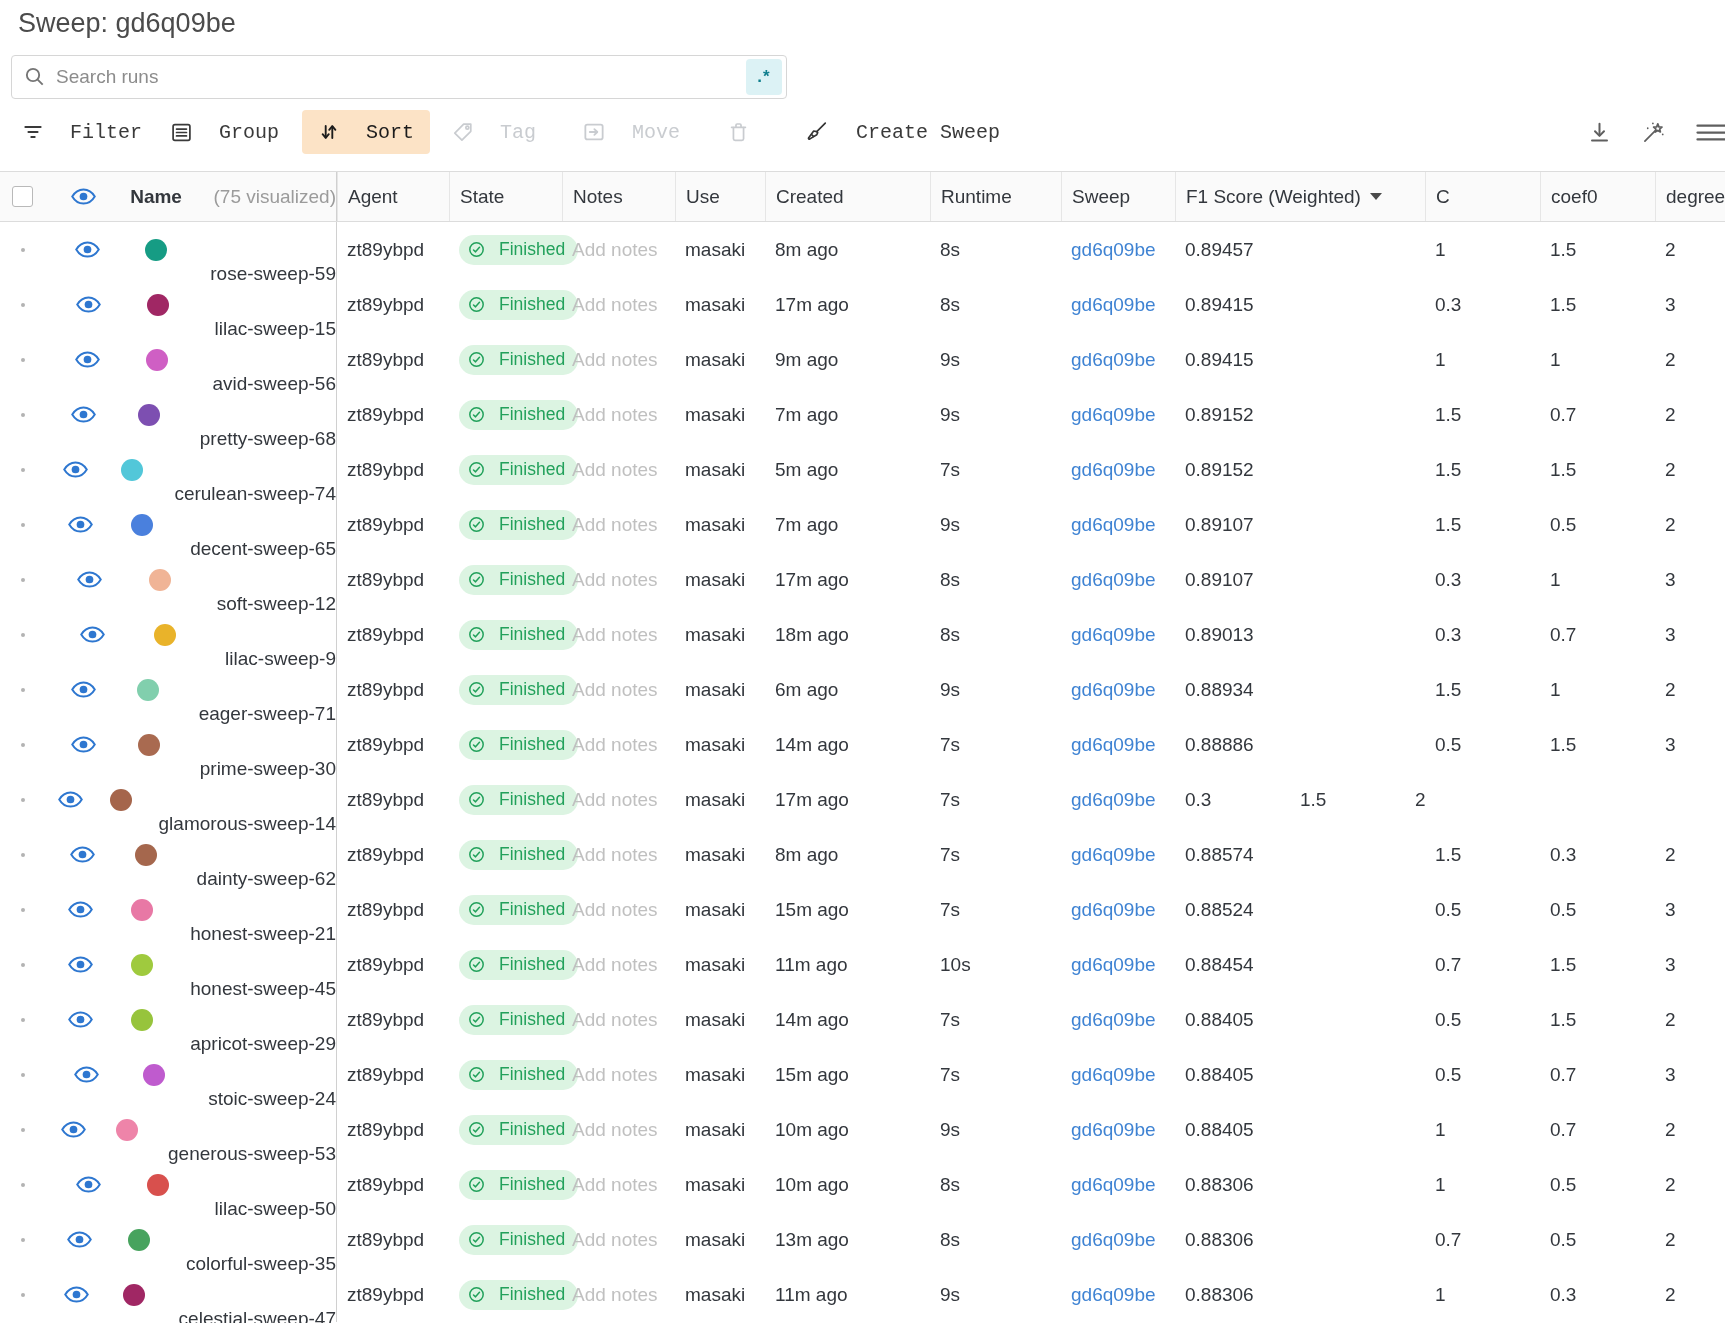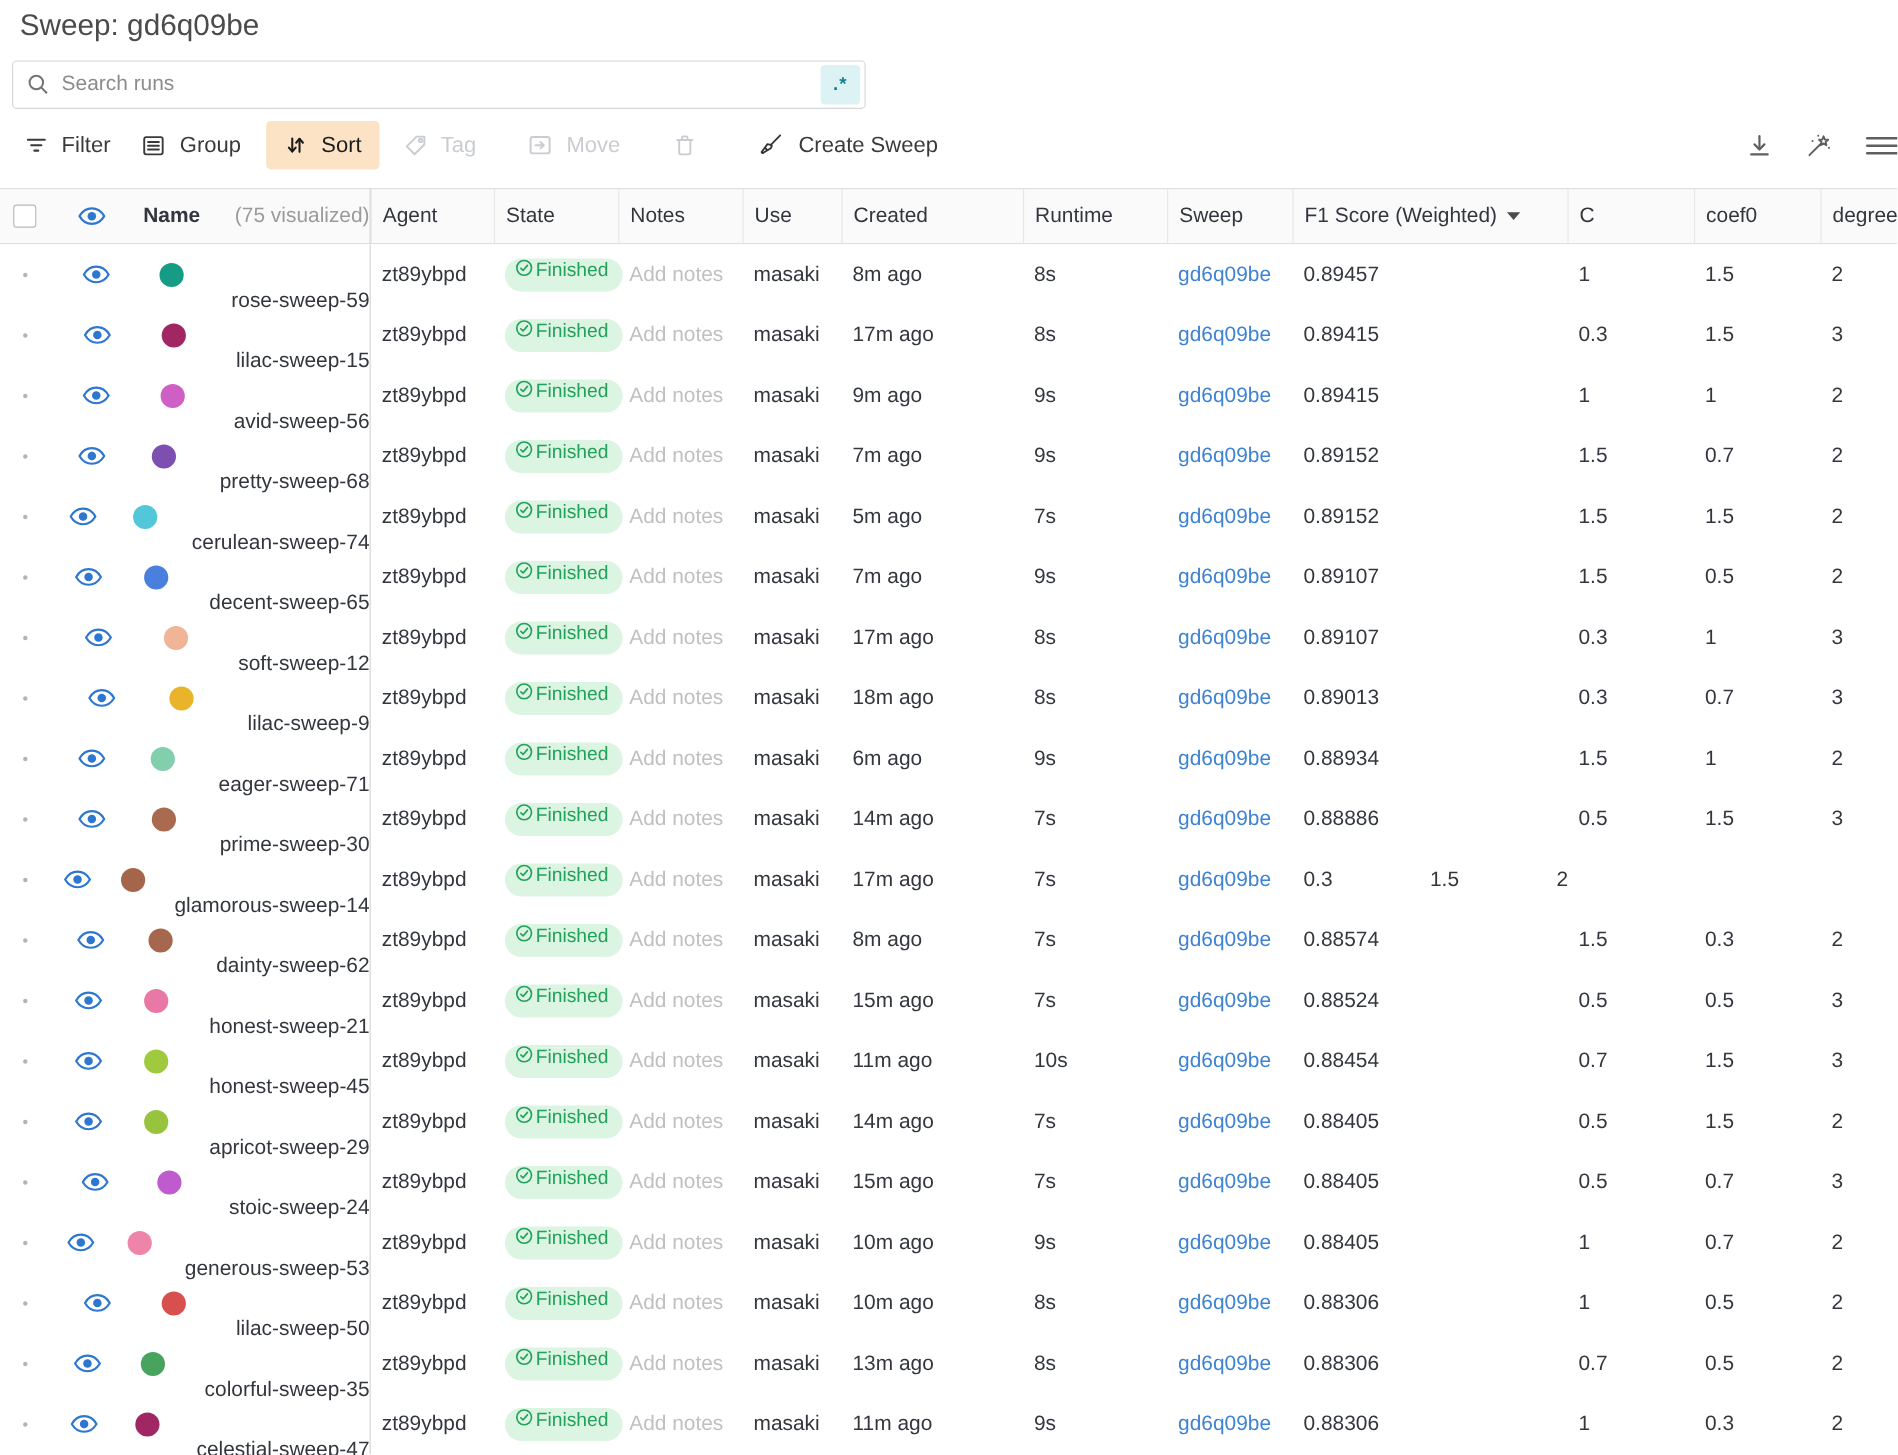--- a/index.html
+++ b/index.html
@@ -15,21 +15,21 @@
   .search-bar .mag { margin-left:12px; display:flex; }
   .search-bar input { flex:1; border:none; outline:none; font-size:19px; color:#444;
     padding-left:10px; font-family:inherit; background:transparent; }
   .search-bar input::placeholder { color:#8c8c8c; }
   .regex-badge { width:36px; height:36px; margin-right:4px; border-radius:4px; background:#dcf2f5;
     color:#107f8e; font-size:17px; font-weight:700; display:flex; align-items:center; justify-content:center;
     letter-spacing:1px; cursor:pointer; }
 
   
   .toolbar { position:absolute; left:0; top:110px; width:1725px; height:44px; display:flex; align-items:center; }
-  .tb-item { display:flex; align-items:center; gap:12px; font-size:20px; color:#3a3a3a; cursor:pointer; }
+  .tb-item { display:flex; align-items:center; gap:26px; font-size:20px; color:#3a3a3a; cursor:pointer;font-family:Liberation Mono, monospace; }
   .tb-item svg { display:block; }
   .tb-item.disabled { color:#c9ccd0; }
   .sort-btn { background:#fce3c6; border-radius:4px; height:44px; padding:0 16px; color:#1c1c1c; }
   .right-icons { margin-left:auto; display:flex; align-items:center; gap:28px; margin-right:-10px; }
   .right-icons .tb-icon-btn { display:flex; cursor:pointer; }
 
   
   .table { position:absolute; left:0; top:171px; width:1725px; bottom:0; }
   .thead { height:51px; background:#fafafa; border-top:1px solid #dcdcdc; border-bottom:1px solid #dcdcdc;
     display:flex; align-items:stretch; }
@@ -59,21 +59,21 @@
   .name-head-label { font-weight:700; color:#33373d; margin-left:10px; }
   .name-head-note { color:#9b9b9b; margin-left:7px; font-weight:400; }
   .checkbox { width:21px; height:21px; border:1.5px solid #b9b9b9; border-radius:3px; background:#fff;
     margin-left:12px; cursor:pointer; flex:none; }
   .eye { margin-left:13px; display:flex; cursor:pointer; flex:none; }
   .drag-dot { width:4px; height:4px; border-radius:50%; background:#b3b3b3; margin-left:21px; flex:none; cursor:grab; }
   .row .eye { margin-left:17px; }
   .run-dot { width:22px; height:22px; border-radius:50%; margin-left:12px; flex:none; }
   .run-name { margin-left:11px; cursor:pointer; white-space:nowrap;margin-top:48px; }
 
-  .pill { display:inline-flex; align-items:flex-start; gap:2px; background:#dcf4e2; color:#22a15b;
+  .pill { display:inline-flex; align-items:center; gap:14px; background:#dcf4e2; color:#22a15b;
     border-radius:15px; height:30px; padding:0 13px 0 9px; font-size:17.5px; }
   .add-notes { color:#c0c0c0; cursor:text; }
   .sweep-link { color:#3f83d3; cursor:pointer; }
 
   .caret-down { width:0; height:0; border-left:6px solid transparent; border-right:6px solid transparent;
     border-top:7px solid #4a4a4a; margin-left:9px; }
 </style>
 </head>
 <body>
 

